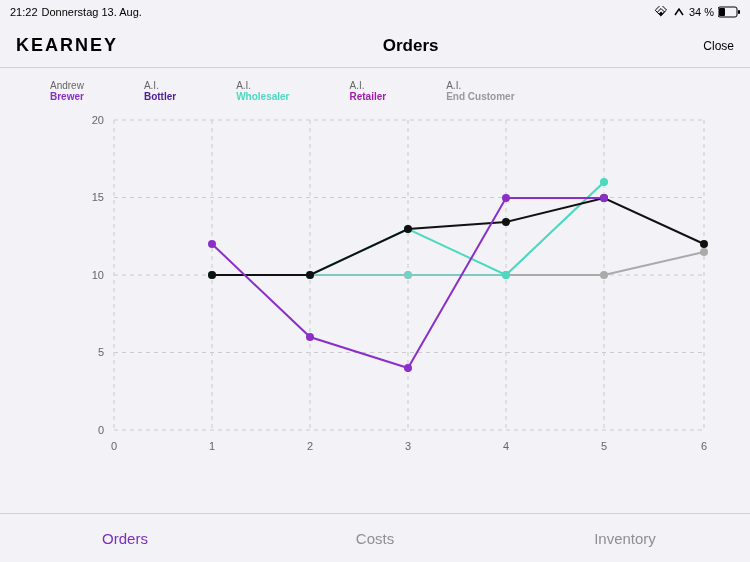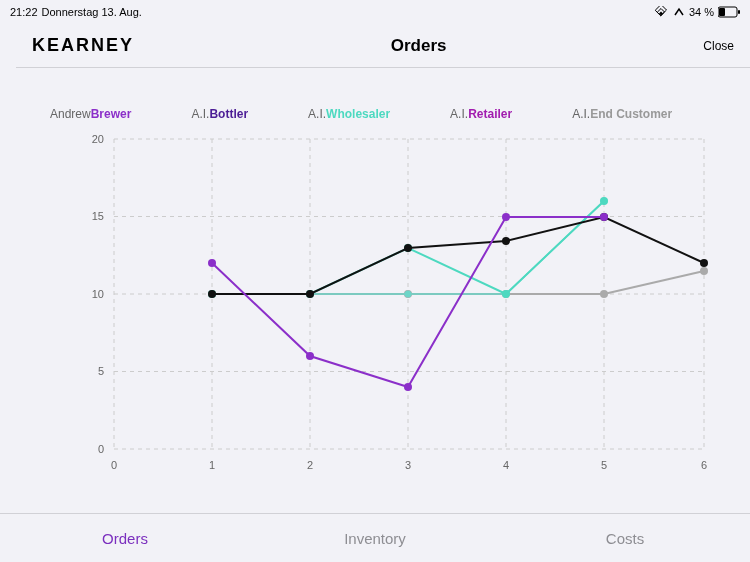--- a/index.html
+++ b/index.html
@@ -28,21 +28,20 @@
 
     
     .nav-bar {
       background: #f2f2f7;
       height: 44px;
       display: flex;
       align-items: center;
       justify-content: space-between;
       padding: 0 16px;
       border-bottom: 1px solid #d1d1d6;
-      margin-left: 16px;
     }
     .nav-logo {
       font-weight: 700;
       font-size: 18px;
       letter-spacing: 2px;
       color: #000;
     }
     .nav-title {
       font-size: 17px;
       font-weight: 600;
@@ -56,22 +55,22 @@
 
     
     .legend {
       display: flex;
       padding: 12px 50px 8px 50px;
       gap: 60px;
       background: #f2f2f7;
     }
     .legend-item {
       display: flex;
-      font-size: 12px;
-      margin-top: 27px;
+      flex-direction: column;
+      font-size: 10px;
     }
     .legend-name { color: #666; }
     .legend-role { font-weight: 600; }
 
     
     .chart-container {
       background: #f2f2f7;
       padding: 0 40px 0 74px;
       flex: 1;
     }
@@ -235,18 +234,18 @@
     <circle cx="530" cy="88" r="4" fill="#8B2FC9"></circle>
 
   </svg>
 </div>
 
 <div class="tab-bar">
   <div class="tab-item active">
     <span>Orders</span>
   </div>
   <div class="tab-item">
+    <span>Costs</span>
+  </div>
+  <div class="tab-item">
     <span>Inventory</span>
   </div>
-  <div class="tab-item">
-    <span>Costs</span>
-  </div>
 </div>
 
 </body></html>

